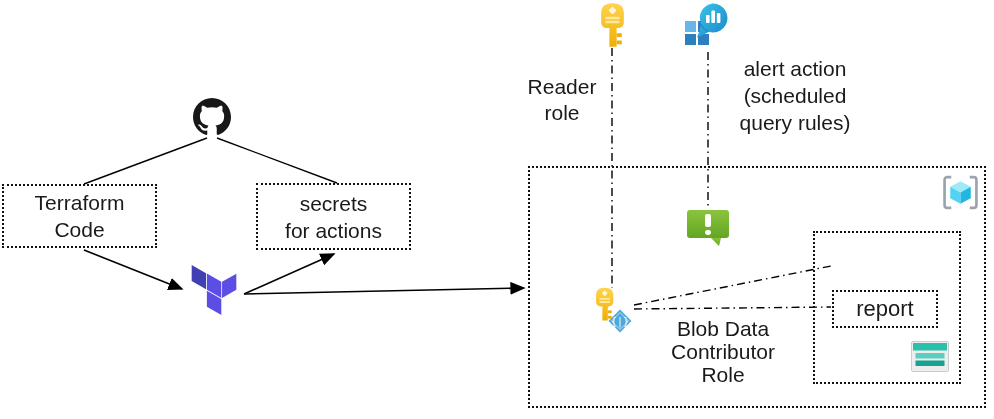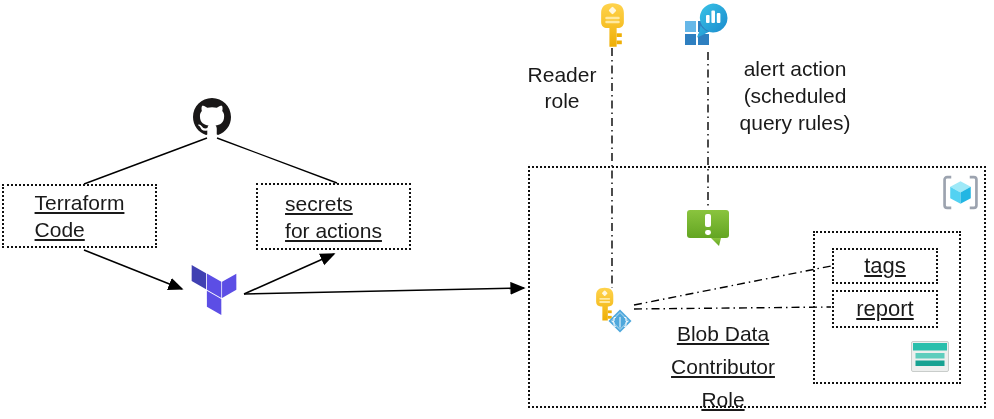--- a/index.html
+++ b/index.html
@@ -4,40 +4,39 @@
 <style>
   html,body{margin:0;padding:0;background:#fff;}
   .canvas{
     position:relative;width:994px;height:419px;background:#fff;
     font-family:"Liberation Sans",sans-serif;color:#1a1a1a;overflow:hidden;
   }
   .lines{position:absolute;left:0;top:0;width:994px;height:419px;}
   .icon{position:absolute;}
   .dotted-box{
     position:absolute;border:2px dotted #111;background:transparent;
-    display:flex;align-items:center;justify-content:center;
+    display:flex;align-items:center;justify-content:center;text-align:center;
     box-sizing:border-box;
-    text-decoration:underline;
   }
   .label{
     position:absolute;text-align:center;white-space:pre-line;
     font-size:21px;line-height:26px;
   }
   .node-text{white-space:pre-line;font-size:21px;line-height:27px;}
   .small-node-text{font-size:22px;line-height:24px;}
   
   #tc-box{left:2px;top:184px;width:155px;height:64px;}
   #secrets-box{left:256px;top:183px;width:155px;height:67px;}
   #big-box{left:528px;top:166px;width:458px;height:242px;}
   #inner-box{left:813px;top:231px;width:148px;height:153px;border-width:2px;}
   #tags-box{left:832px;top:248px;width:106px;height:36px;}
   #report-box{left:832px;top:290px;width:106px;height:38px;}
-  #reader-label{left:505px;top:62px;width:114px;}
+  #reader-label{left:505px;top:74px;width:114px;}
   #alert-label{left:713px;top:55px;width:164px;line-height:27px;text-align:center;}
-  #blob-label{left:640px;top:317px;width:166px;line-height:33px;text-decoration:underline;}
+  #blob-label{left:640px;top:317px;width:166px;line-height:23px;}
   #github-icon{left:193px;top:98px;}
   #terraform-icon{left:190px;top:264px;}
   #key-icon{left:597px;top:2px;}
   #loganalytics-icon{left:684px;top:2px;}
   #alertbubble-icon{left:686px;top:209px;}
   #resourcegroup-icon{left:942px;top:175px;}
   #managedidentity-icon{left:593px;top:287px;}
   #tablestorage-icon{left:911px;top:341px;}
 </style>
 </head>
@@ -159,23 +158,20 @@
 
   <div id="secrets-box" class="dotted-box">
     <span class="node-text">secrets
 for actions</span>
   </div>
 
   <div id="big-box" class="dotted-box"></div>
 
   <div id="inner-box" class="dotted-box"></div>
 
-  <div id="tags-box" class="dotted-box">
-    <span class="node-text small-node-text">tags</span>
-  </div>
 
   <div id="report-box" class="dotted-box">
     <span class="node-text small-node-text">report</span>
   </div>
 
   <div id="reader-label" class="label">Reader
 role</div>
 
   <div id="alert-label" class="label">alert action
 (scheduled

